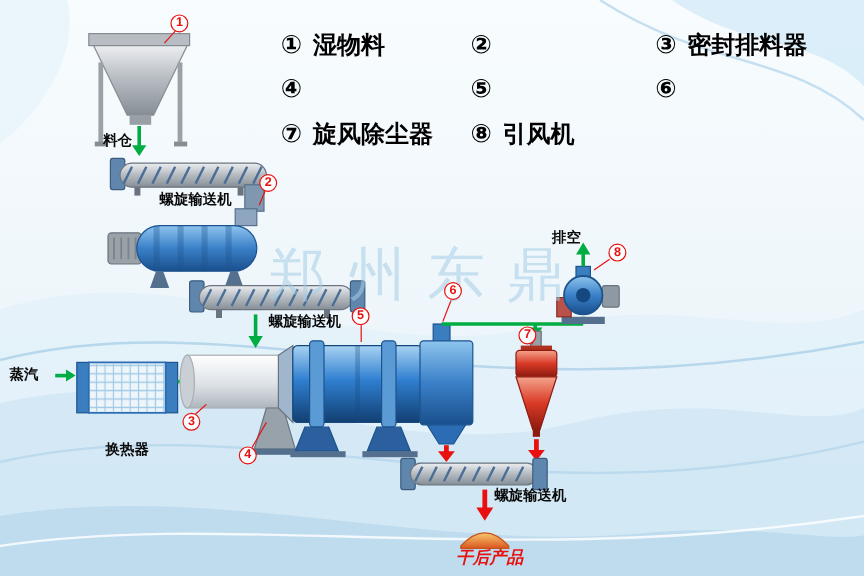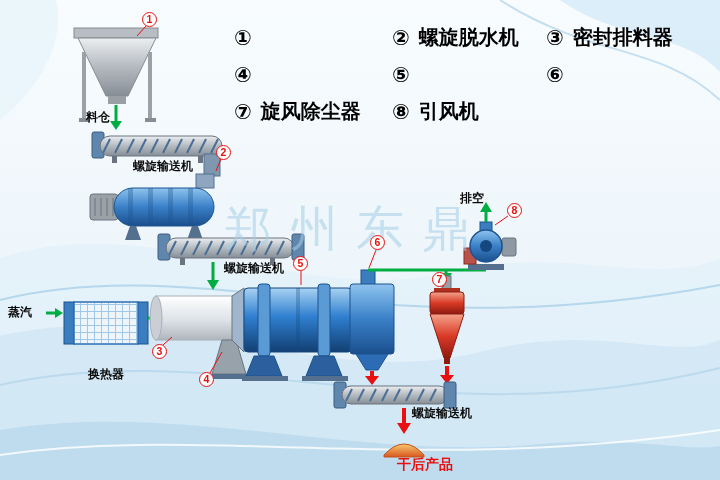--- a/index.html
+++ b/index.html
@@ -247,24 +247,24 @@
       <line x1="443" y1="287" x2="446" y2="281"></line>
       <line x1="508" y1="216" x2="495" y2="225"></line>
     </g>
   </svg>
 
   <div class="watermark">郑州东鼎</div>
 
   <div class="legend">
     <div class="lg-item">
         <span class="lg-num">①</span>
+        <span>湿物料</span>
       </div>
     <div class="lg-item">
         <span class="lg-num">②</span>
-        <span>螺旋脱水机</span>
       </div>
     <div class="lg-item">
         <span class="lg-num">③</span>
         <span>密封排料器</span>
       </div>
     <div class="lg-item">
         <span class="lg-num">④</span>
       </div>
     <div class="lg-item">
         <span class="lg-num">⑤</span>
@@ -282,21 +282,21 @@
       </div>
   </div>
 
   <div class="dlabel" style="left:86px;top:111px;">料仓</div>
   <div class="dlabel" style="left:133px;top:160px;">螺旋输送机</div>
   <div class="dlabel" style="left:224px;top:262px;">螺旋输送机</div>
   <div class="dlabel" style="left:8px;top:306px;">蒸汽</div>
   <div class="dlabel" style="left:88px;top:348px;margin-top:20px;">换热器</div>
   <div class="dlabel" style="left:460px;top:192px;">排空</div>
   <div class="dlabel" style="left:412px;top:407px;">螺旋输送机</div>
-  <div class="dlabel red" style="left:397px;top:457px;">干后产品</div>
+  <div class="dlabel red" style="left:380px;top:457px;font-style:italic;">干后产品</div>
 
   <div class="marker" style="left:142px;top:12px;">1</div>
   <div class="marker" style="left:216px;top:145px;">2</div>
   <div class="marker" style="left:152px;top:344px;">3</div>
   <div class="marker" style="left:199px;top:372px;">4</div>
   <div class="marker" style="left:293px;top:256px;">5</div>
   <div class="marker" style="left:370px;top:235px;">6</div>
   <div class="marker" style="left:432px;top:272px;">7</div>
   <div class="marker" style="left:507px;top:203px;">8</div>
 

